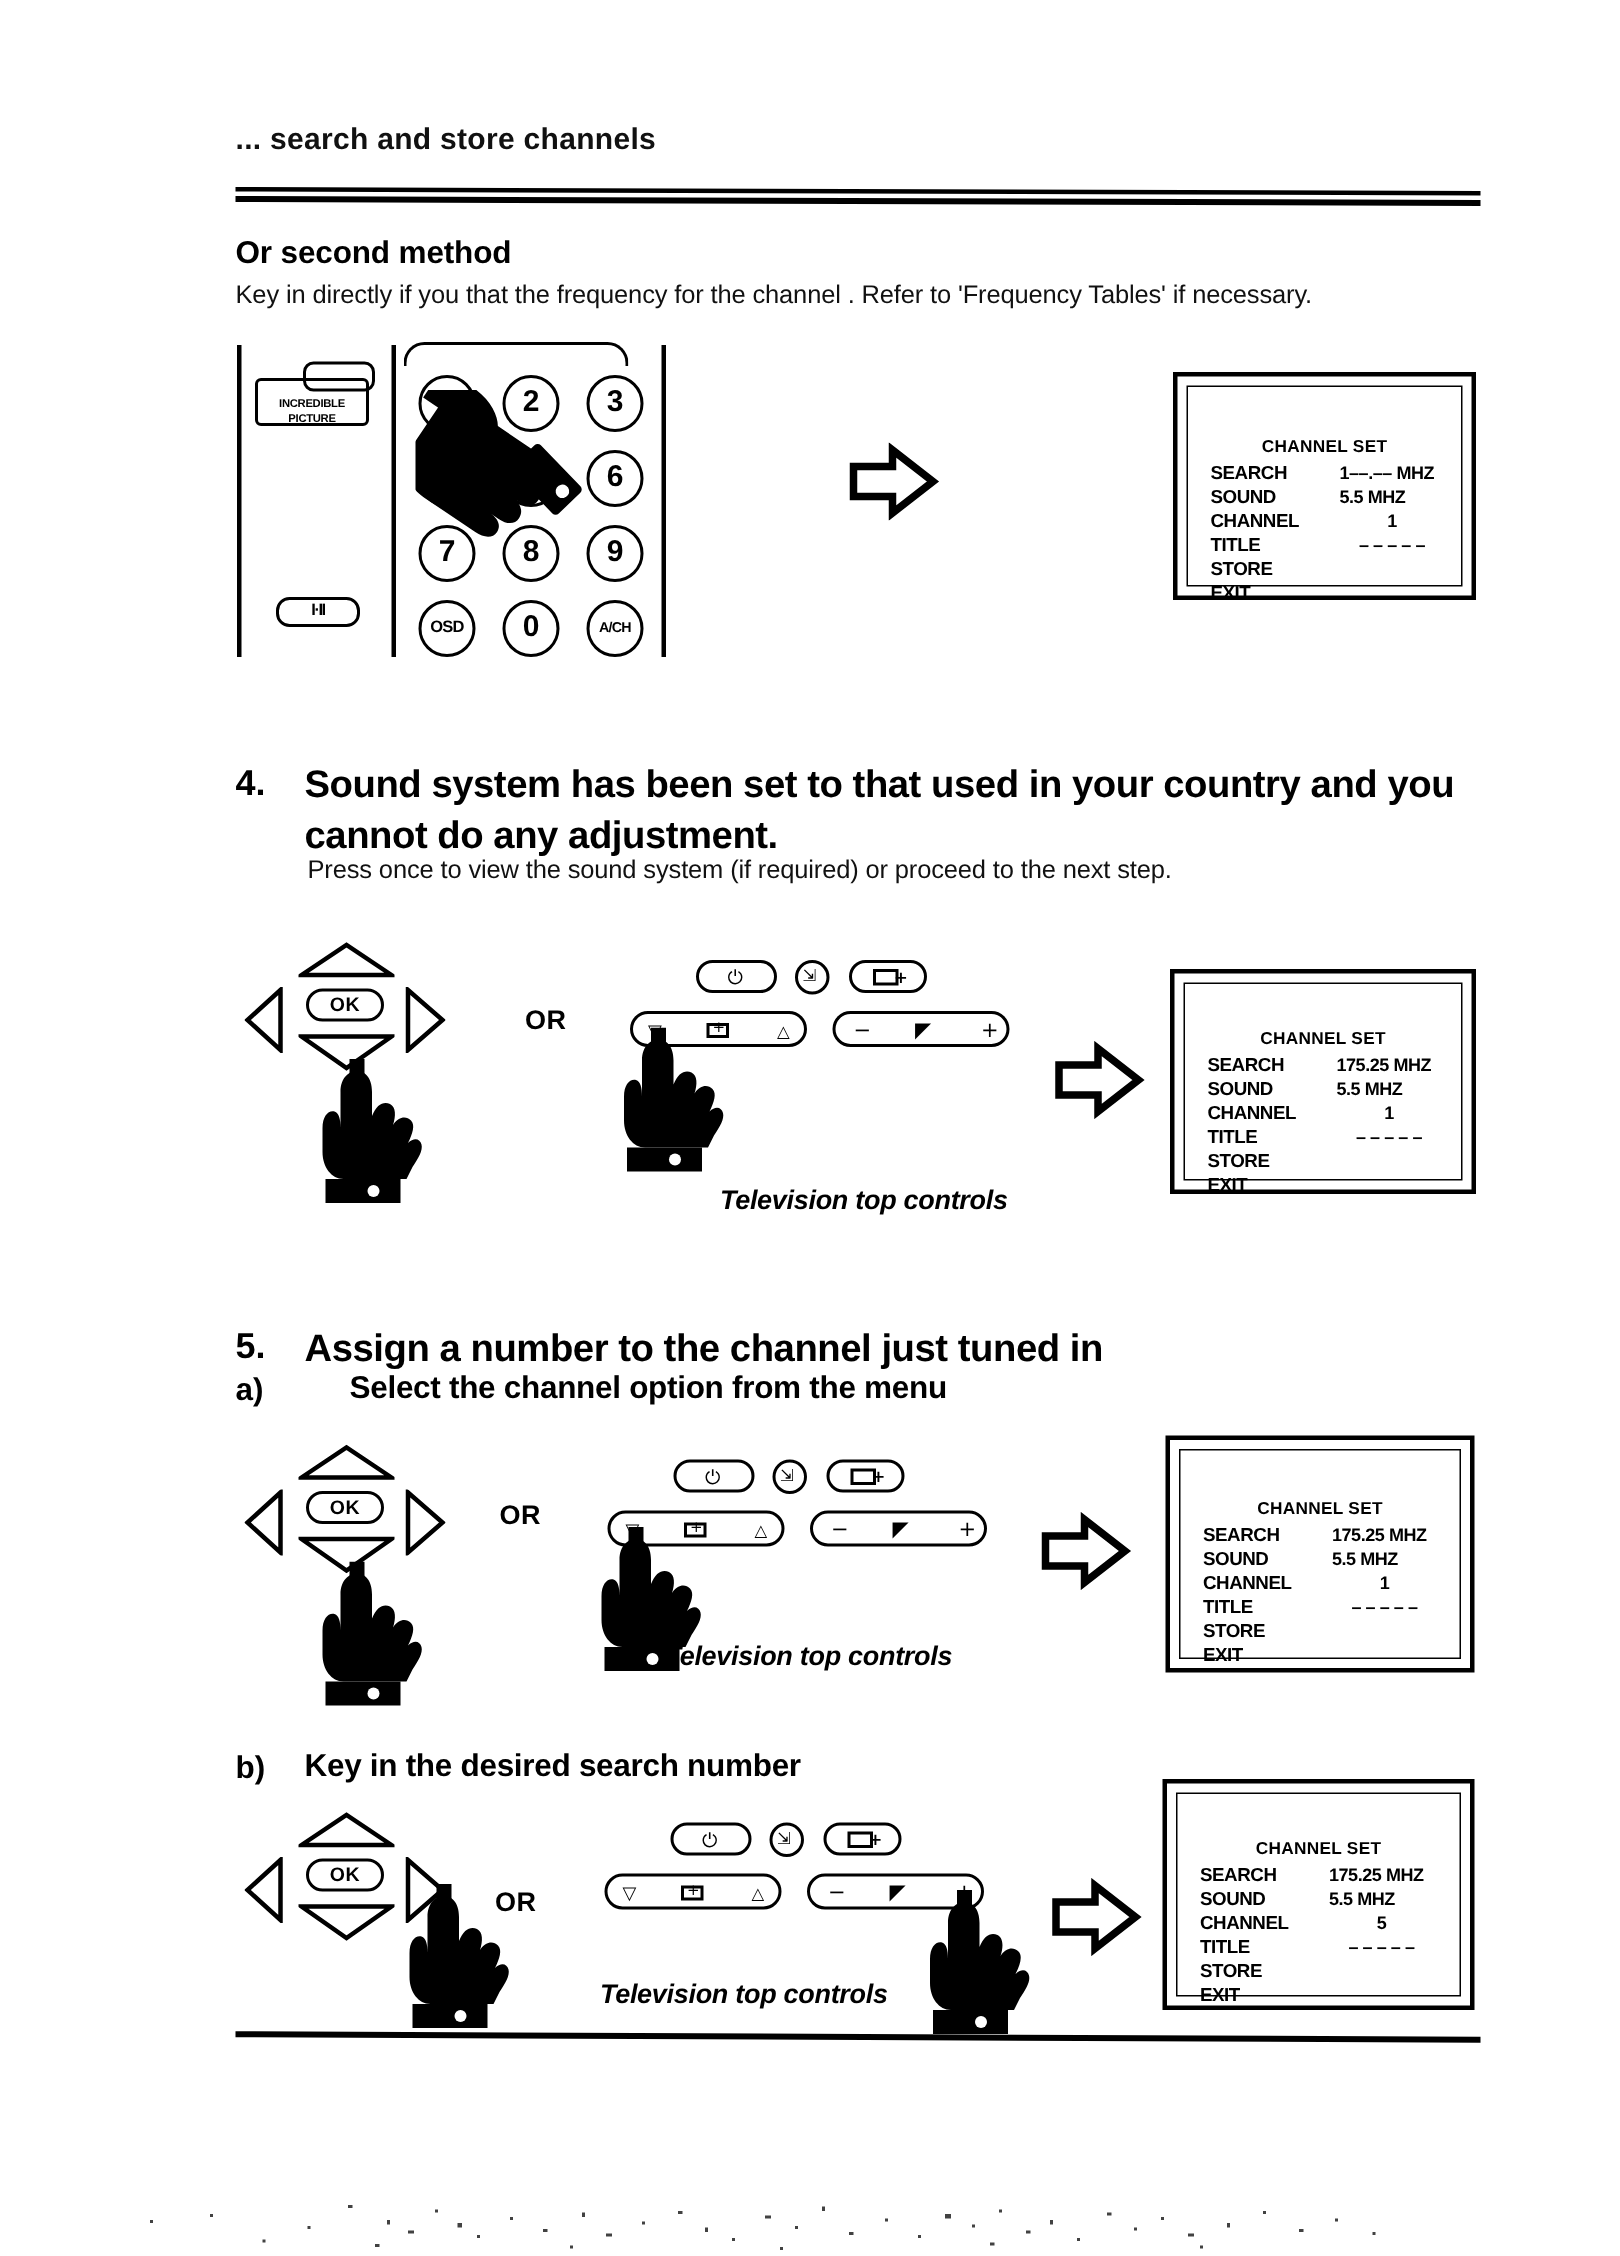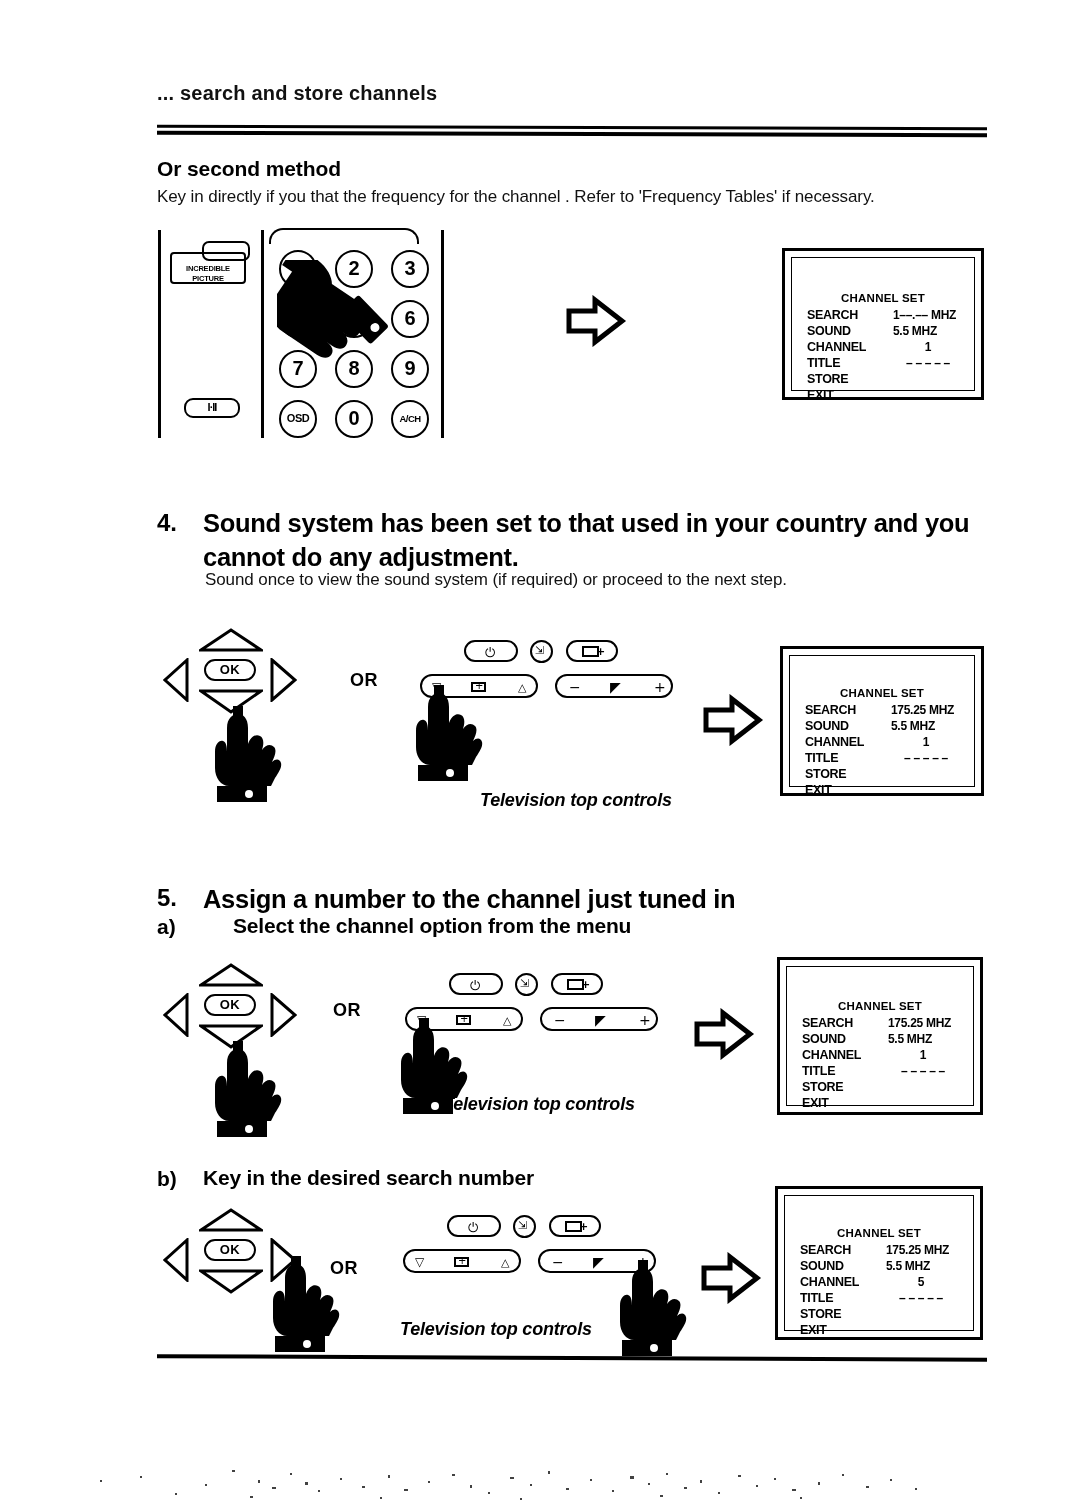--- a/index.html
+++ b/index.html
@@ -383,21 +383,21 @@
       <span class="osd-lab">STORE</span>
     </div>
     <div class="osd-row" style="top:137px;">
       <span class="osd-lab">EXIT</span>
     </div>
   </div>
 
   <div class="step-num" style="left:157px; top:509px;">4.</div>
   <div class="step-head" style="left:203px; top:506px; width:790px;">Sound system has been set to that used in your country and you</div>
   <div class="step-head" style="left:203px; top:540px; width:790px;">cannot do any adjustment.</div>
-  <div class="body-text" style="left:205px; top:570px; width:790px;">Sound once to view the sound system (if required) or proceed to the next step.</div>
+  <div class="body-text" style="left:205px; top:570px; width:790px;">Press once to view the sound system (if required) or proceed to the next step.</div>
 
   <div class="navpad" style="left:163px; top:628px;">
     <div class="tri" style="left:36px; top:0px;">
       <svg width="64" height="24" viewBox="0 0 64 24">
           <path d="M2 22 L32 2 L62 22 Z" fill="#fff" stroke="#000" stroke-width="3"></path>
         </svg>
     </div>
     <div class="tri" style="left:0px; top:30px;">
       <svg width="26" height="44" viewBox="0 0 26 44">
           <path d="M24 2 L2 22 L24 42 Z" fill="#fff" stroke="#000" stroke-width="3"></path>

